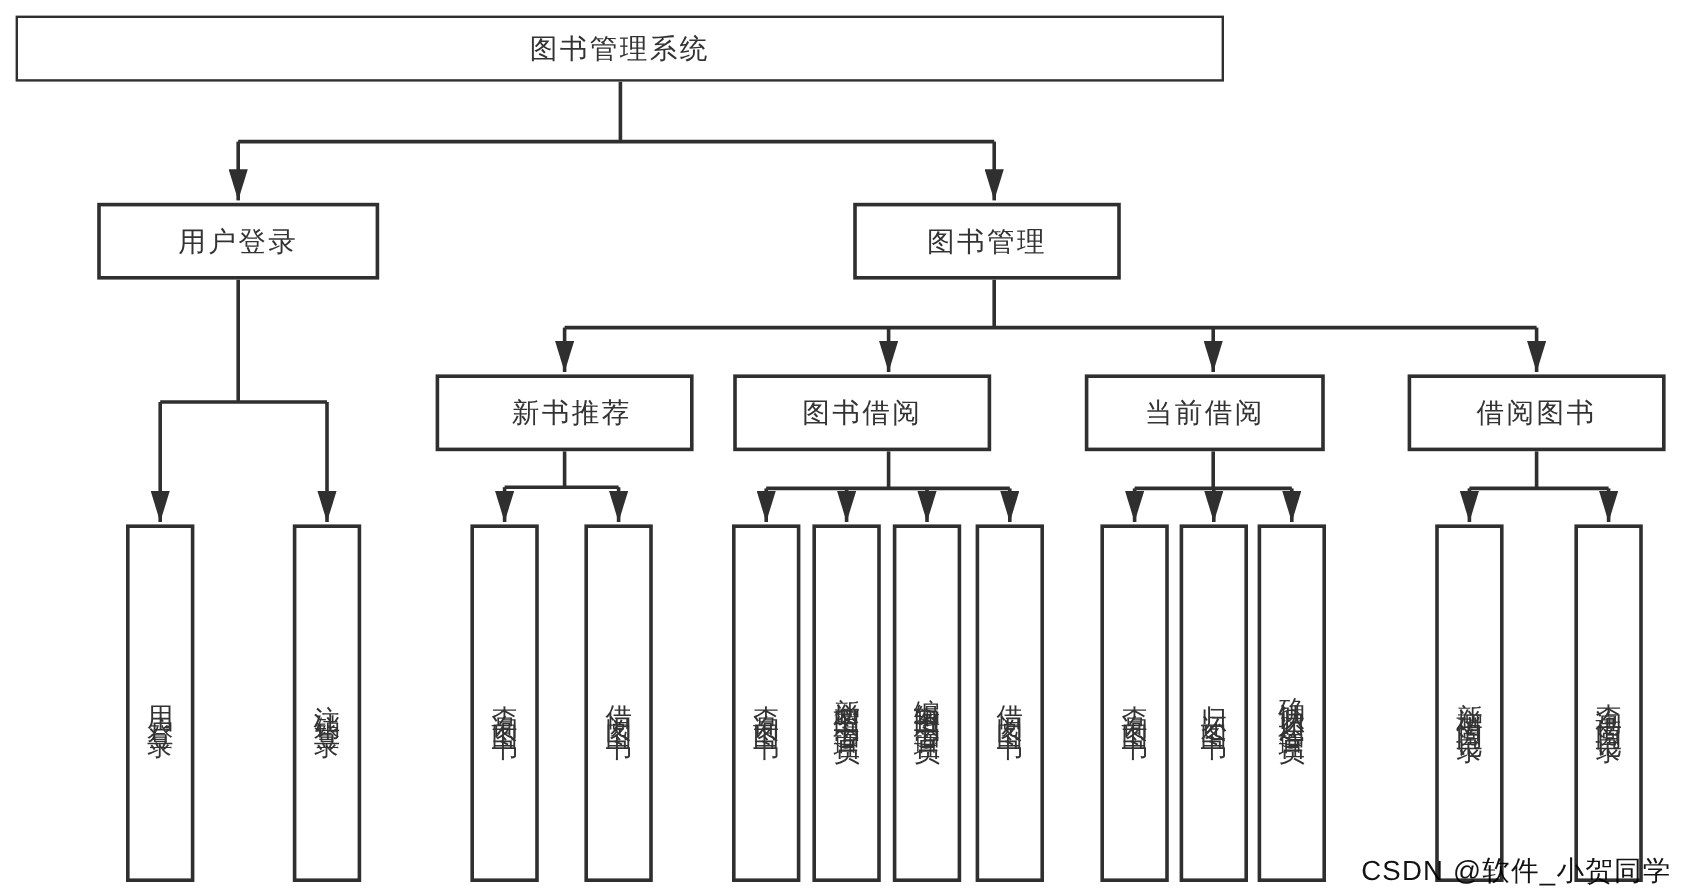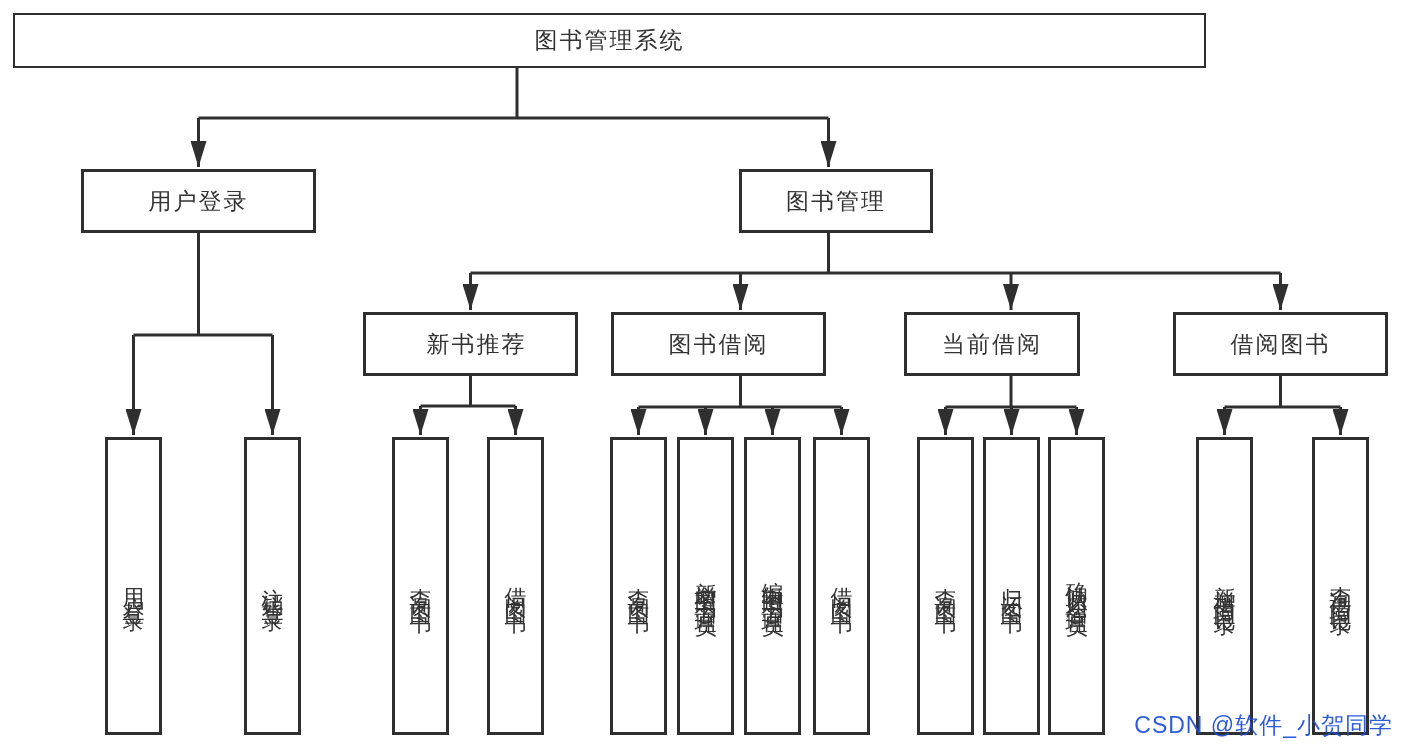--- a/index.html
+++ b/index.html
@@ -59,21 +59,21 @@
     letter-spacing: 8px;
     line-height: 1;
     white-space: nowrap;
   }
   #watermark {
     position: absolute;
     right: 12px;
     bottom: 6px;
     font-size: 23px;
     letter-spacing: 1px;
-    color: #1d4ed8;
+    color: #000000;
     opacity: 0.92;
     z-index: 5;
     white-space: nowrap;
   }
 </style>
 </head>
 <body>
 
 <div id="stage">
 
@@ -125,28 +125,28 @@
       <line x1="1076.5" y1="407" x2="1076.5" y2="435" marker-end="url(#arw)"></line>
     </g>
 
     <g stroke="#2f2f2f" stroke-width="3" fill="none">
       <path d="M1280.5,376 V407 M1224.5,407 H1340.5"></path>
       <line x1="1224.5" y1="407" x2="1224.5" y2="435" marker-end="url(#arw)"></line>
       <line x1="1340.5" y1="407" x2="1340.5" y2="435" marker-end="url(#arw)"></line>
     </g>
   </svg>
 
-  <div class="hnode root" style="left:13px; top:13px; width:1193px; height:55px;">图书管理系统</div>
+  <div class="hnode root" style="left:13px; top:13px; width:1007px; height:55px;">图书管理系统</div>
 
   <div class="hnode" style="left:81px; top:169px; width:235px; height:64px;">用户登录</div>
-  <div class="hnode" style="left:711px; top:169px; width:194px; height:64px;margin-left:28px;">图书管理</div>
+  <div class="hnode" style="left:711px; top:169px; width:223px; height:64px;">图书管理</div>
 
   <div class="hnode" style="left:363px; top:312px; width:215px; height:64px;padding-left:12px;">新书推荐</div>
   <div class="hnode" style="left:611px; top:312px; width:215px; height:64px;">图书借阅</div>
-  <div class="hnode" style="left:904px; top:312px; width:176px; height:64px;">当前借阅</div>
+  <div class="hnode" style="left:904px; top:312px; width:200px; height:64px;">当前借阅</div>
   <div class="hnode" style="left:1173px; top:312px; width:215px; height:64px;">借阅图书</div>
 
   <div class="vnode" style="left:105px;">
     <span class="vtext">用户登录</span>
   </div>
   <div class="vnode" style="left:244px;">
     <span class="vtext">注销登录</span>
   </div>
 
   <div class="vnode" style="left:392px;">

